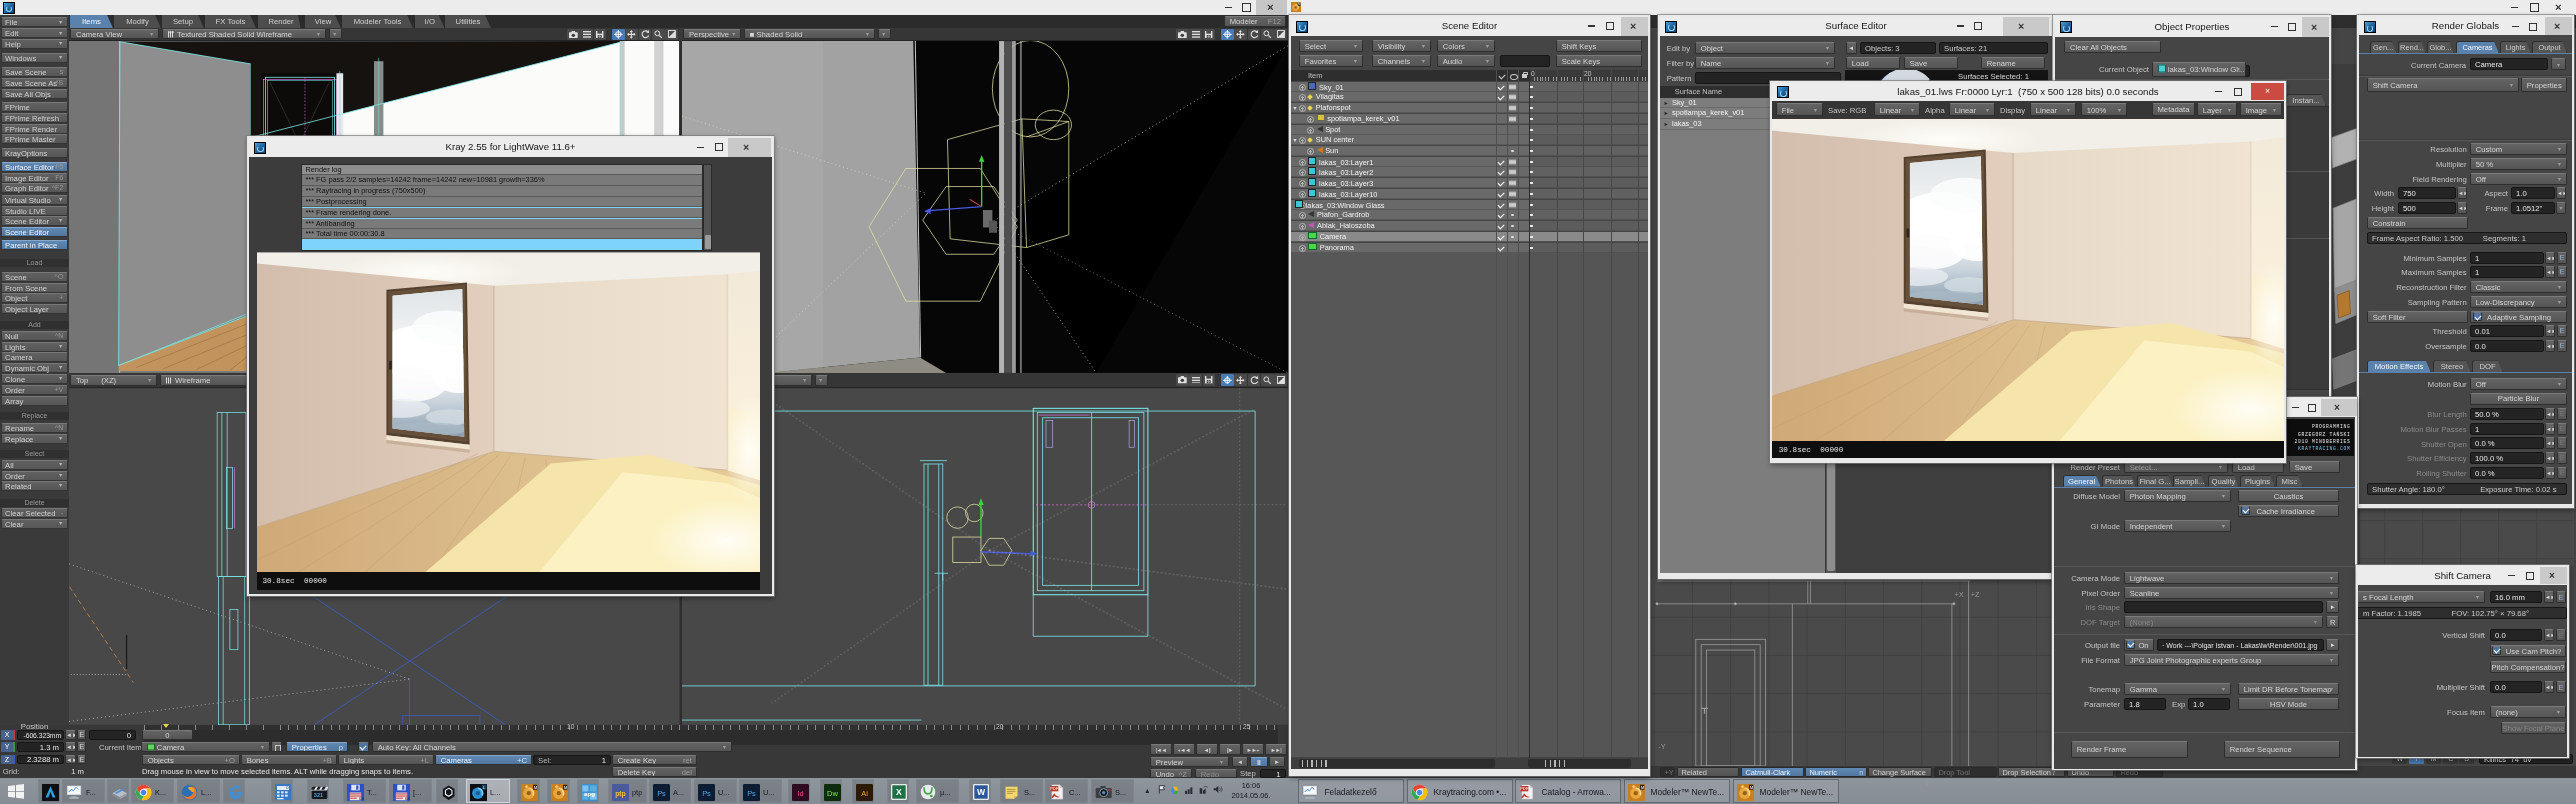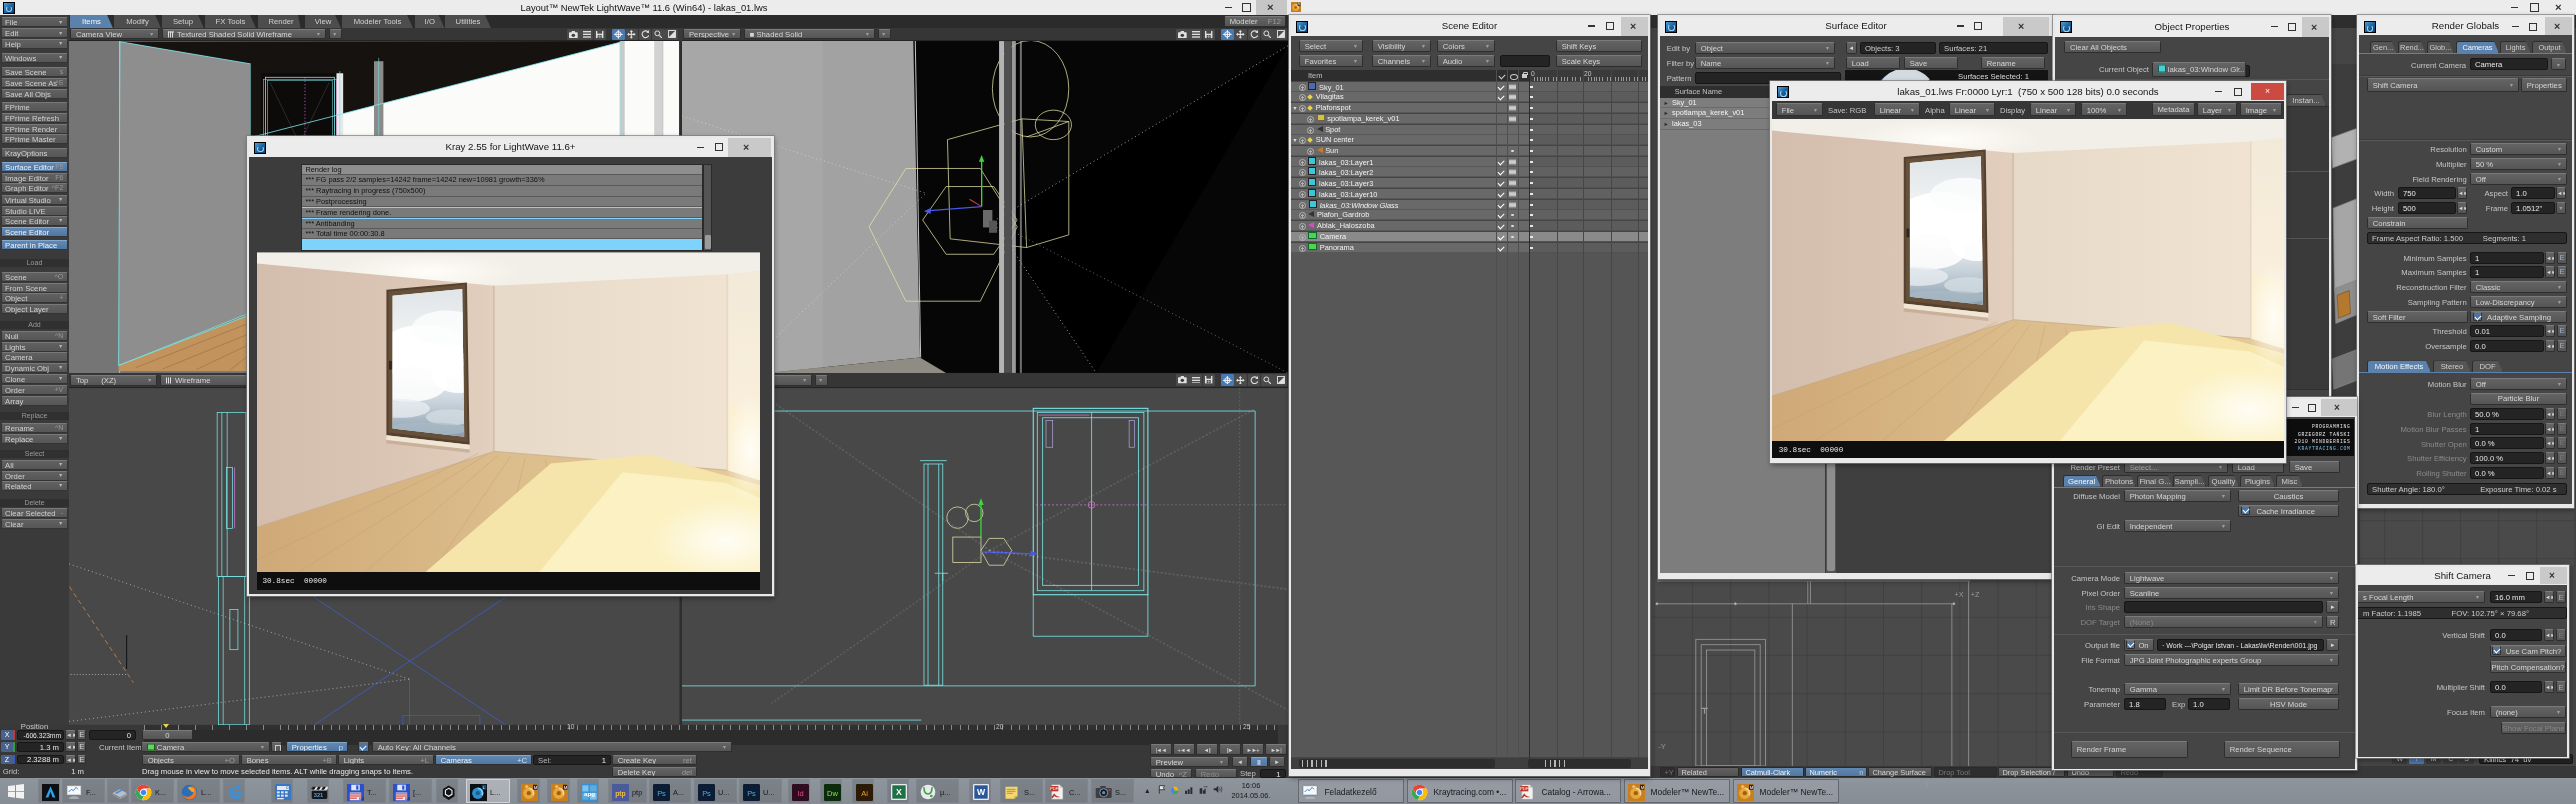--- a/index.html
+++ b/index.html
@@ -46,21 +46,20 @@
 .oplus:after{content:"";position:absolute;left:1.7px;top:0.7px;width:0.7px;height:3.4px;background:#b2b2b2;}
 
 </style></head>
 <body>
 <div id="stage">
 
 <div id="lmon" class="abs" style="left:0;top:0;width:1288px;height:805px;background:#3a3a3a;">
 
   <div class="tb" style="left:0;top:0;width:1288px;height:14.8px;">
     <div class="wicon" style="left:2.7px;top:2px;"></div>
-    <div class="tbt">Layout™ NewTek LightWave™ 11.6 (Win64) - lakas_01.lws</div>
     <div class="abs" style="left:1256px;top:0;width:31px;height:14.8px;background:#c6c6c6;"></div>
     <div class="abs" style="left:1225px;top:6.7px;width:7.4px;height:1.3px;background:#333;"></div>
     <div class="abs" style="left:1242px;top:3.4px;width:6.7px;height:6.7px;border:1.3px solid #333;"></div>
     <div class="abs" style="left:1267px;top:1.3px;color:#333;font-size:11.4px;font-weight:bold;">×</div>
   </div>
 
   <div class="abs" style="left:0;top:14.8px;width:1288px;height:13.4px;background:#2b2b2b;"></div>
   <div class="tab sel" style="left:70px;top:14.8px;width:43px;height:13.4px;line-height:13.4px;">Items</div>
   <div class="tab" style="left:114px;top:14.8px;width:47px;height:13.4px;line-height:13.4px;">Modify</div>
   <div class="tab" style="left:162px;top:14.8px;width:42px;height:13.4px;line-height:13.4px;">Setup</div>
@@ -1257,21 +1256,21 @@
 <span style="position:absolute;left:8px;top:2.7px;" class="oplus"></span>
 <span style="position:absolute;left:17.4px;"><span style="display:inline-block;width:6px;height:6px;background:#3ac8d8;border:0.7px solid #222;margin-right:2.7px;"></span>lakas_03:Layer10</span>
 <span class="ckm" style="left:207px;top:3.4px;"></span>
 <span style="position:absolute;left:218px;top:2px;width:6.7px;height:6px;background:#ccc;box-shadow:inset 0 1.3px #888, inset 0 -1.3px #888;"></span>
 </div>
 <div class="abs" style="left:238px;top:153px;width:119px;height:10.7px;background:#616161;border-bottom:0.7px solid #525252;box-sizing:border-box;">
           <span style="position:absolute;left:1.3px;top:4.7px;width:2.7px;height:1.3px;background:#e8e8e8;"></span>
         </div>
 <div class="abs" style="left:0;top:164px;width:238px;height:10.7px;background:#696969;border-bottom:0.7px solid #585858;color:#f2f2f2;font-size:7.4px;line-height:10px;box-sizing:border-box;white-space:nowrap;">
 <span style="position:absolute;left:8px;top:2.7px;" class="oplus"></span>
-<span style="position:absolute;left:18px;font-style:italic;"><span style="display:inline-block;width:6px;height:6px;background:#3ac8d8;border:0.7px solid #222;margin-right:2.7px;"></span>lakas_03:Window Glass</span>
+<span style="position:absolute;left:4px;"><span style="display:inline-block;width:6px;height:6px;background:#3ac8d8;border:0.7px solid #222;margin-right:2.7px;"></span>lakas_03:Window Glass</span>
 <span class="ckm" style="left:207px;top:3.4px;"></span>
 <span style="position:absolute;left:218px;top:2px;width:6.7px;height:6px;background:#ccc;box-shadow:inset 0 1.3px #888, inset 0 -1.3px #888;"></span>
 </div>
 <div class="abs" style="left:238px;top:164px;width:119px;height:10.7px;background:#5c5c5c;border-bottom:0.7px solid #525252;box-sizing:border-box;">
           <span style="position:absolute;left:1.3px;top:4.7px;width:2.7px;height:1.3px;background:#e8e8e8;"></span>
         </div>
 <div class="abs" style="left:0;top:174px;width:238px;height:10.7px;background:#696969;border-bottom:0.7px solid #585858;color:#f2f2f2;font-size:7.4px;line-height:10px;box-sizing:border-box;white-space:nowrap;">
 <span style="position:absolute;left:8px;top:2.7px;" class="oplus"></span>
 <span style="position:absolute;left:17.4px;"><span style="display:inline-block;width:0;height:0;border-top:3.4px solid transparent;border-bottom:3.4px solid transparent;border-right:6px solid #333;margin-right:2.7px;"></span>Plafon_Gardrob</span>
 <span class="ckm" style="left:207px;top:3.4px;"></span>
@@ -1686,21 +1685,21 @@
 <div class="lbl lblr" style="left:0px;top:75px;width:66px;">Diffuse Model</div>
 <div class="btn" style="left:70px;top:73px;width:107px;height:12px;">
           <b>Photon Mapping</b>
           <i class="ar">▼</i>
         </div>
 <div class="btn" style="left:184px;top:73px;width:101px;height:12px;text-align:center;line-height:11.4px;">Caustics</div>
 <div class="btn" style="left:184px;top:88px;width:101px;height:12px;">
           <b style="left:17.4px;">Cache Irradiance</b>
         </div>
 <div class="chk on blue" style="left:187px;top:89px;width:9.4px;height:9.4px;"></div>
-<div class="lbl lblr" style="left:0px;top:105px;width:66px;">GI Edit</div>
+<div class="lbl lblr" style="left:0px;top:105px;width:66px;">GI Mode</div>
 <div class="btn" style="left:70px;top:103px;width:107px;height:12px;">
           <b>Independent</b>
           <i class="ar">▼</i>
         </div>
 <div class="seprow" style="top:149px;"></div>
 <div class="lbl lblr" style="left:0px;top:157px;width:66px;">Camera Mode</div>
 <div class="btn" style="left:70px;top:155px;width:215px;height:12px;">
           <b>Lightwave</b>
           <i class="ar">▼</i>
         </div>

